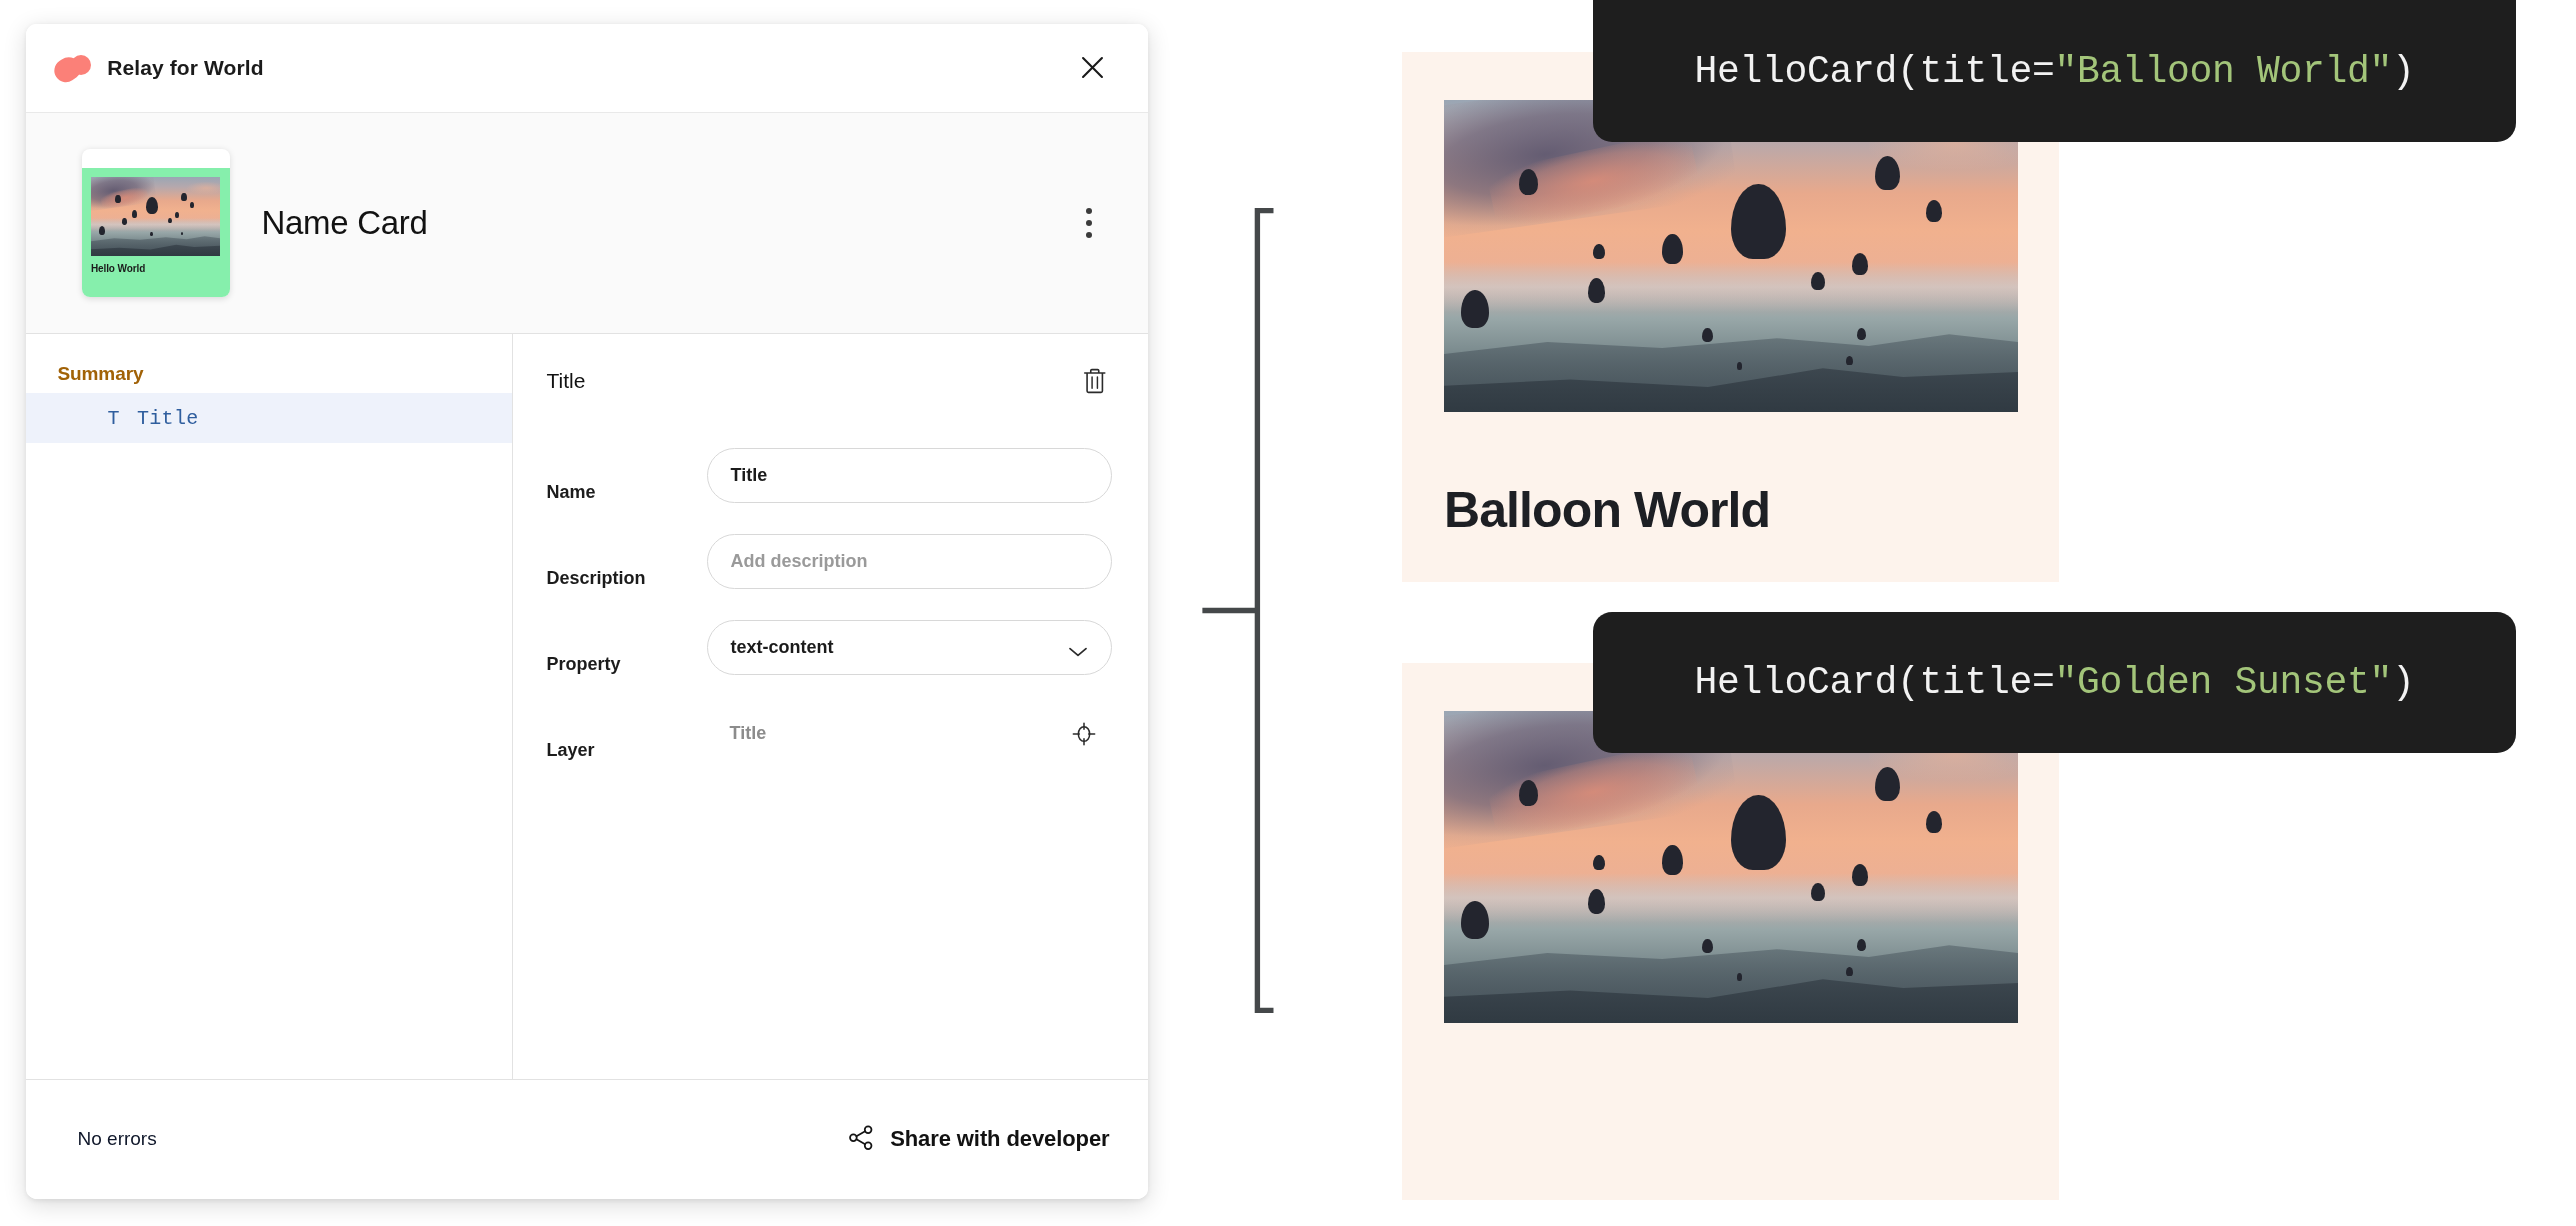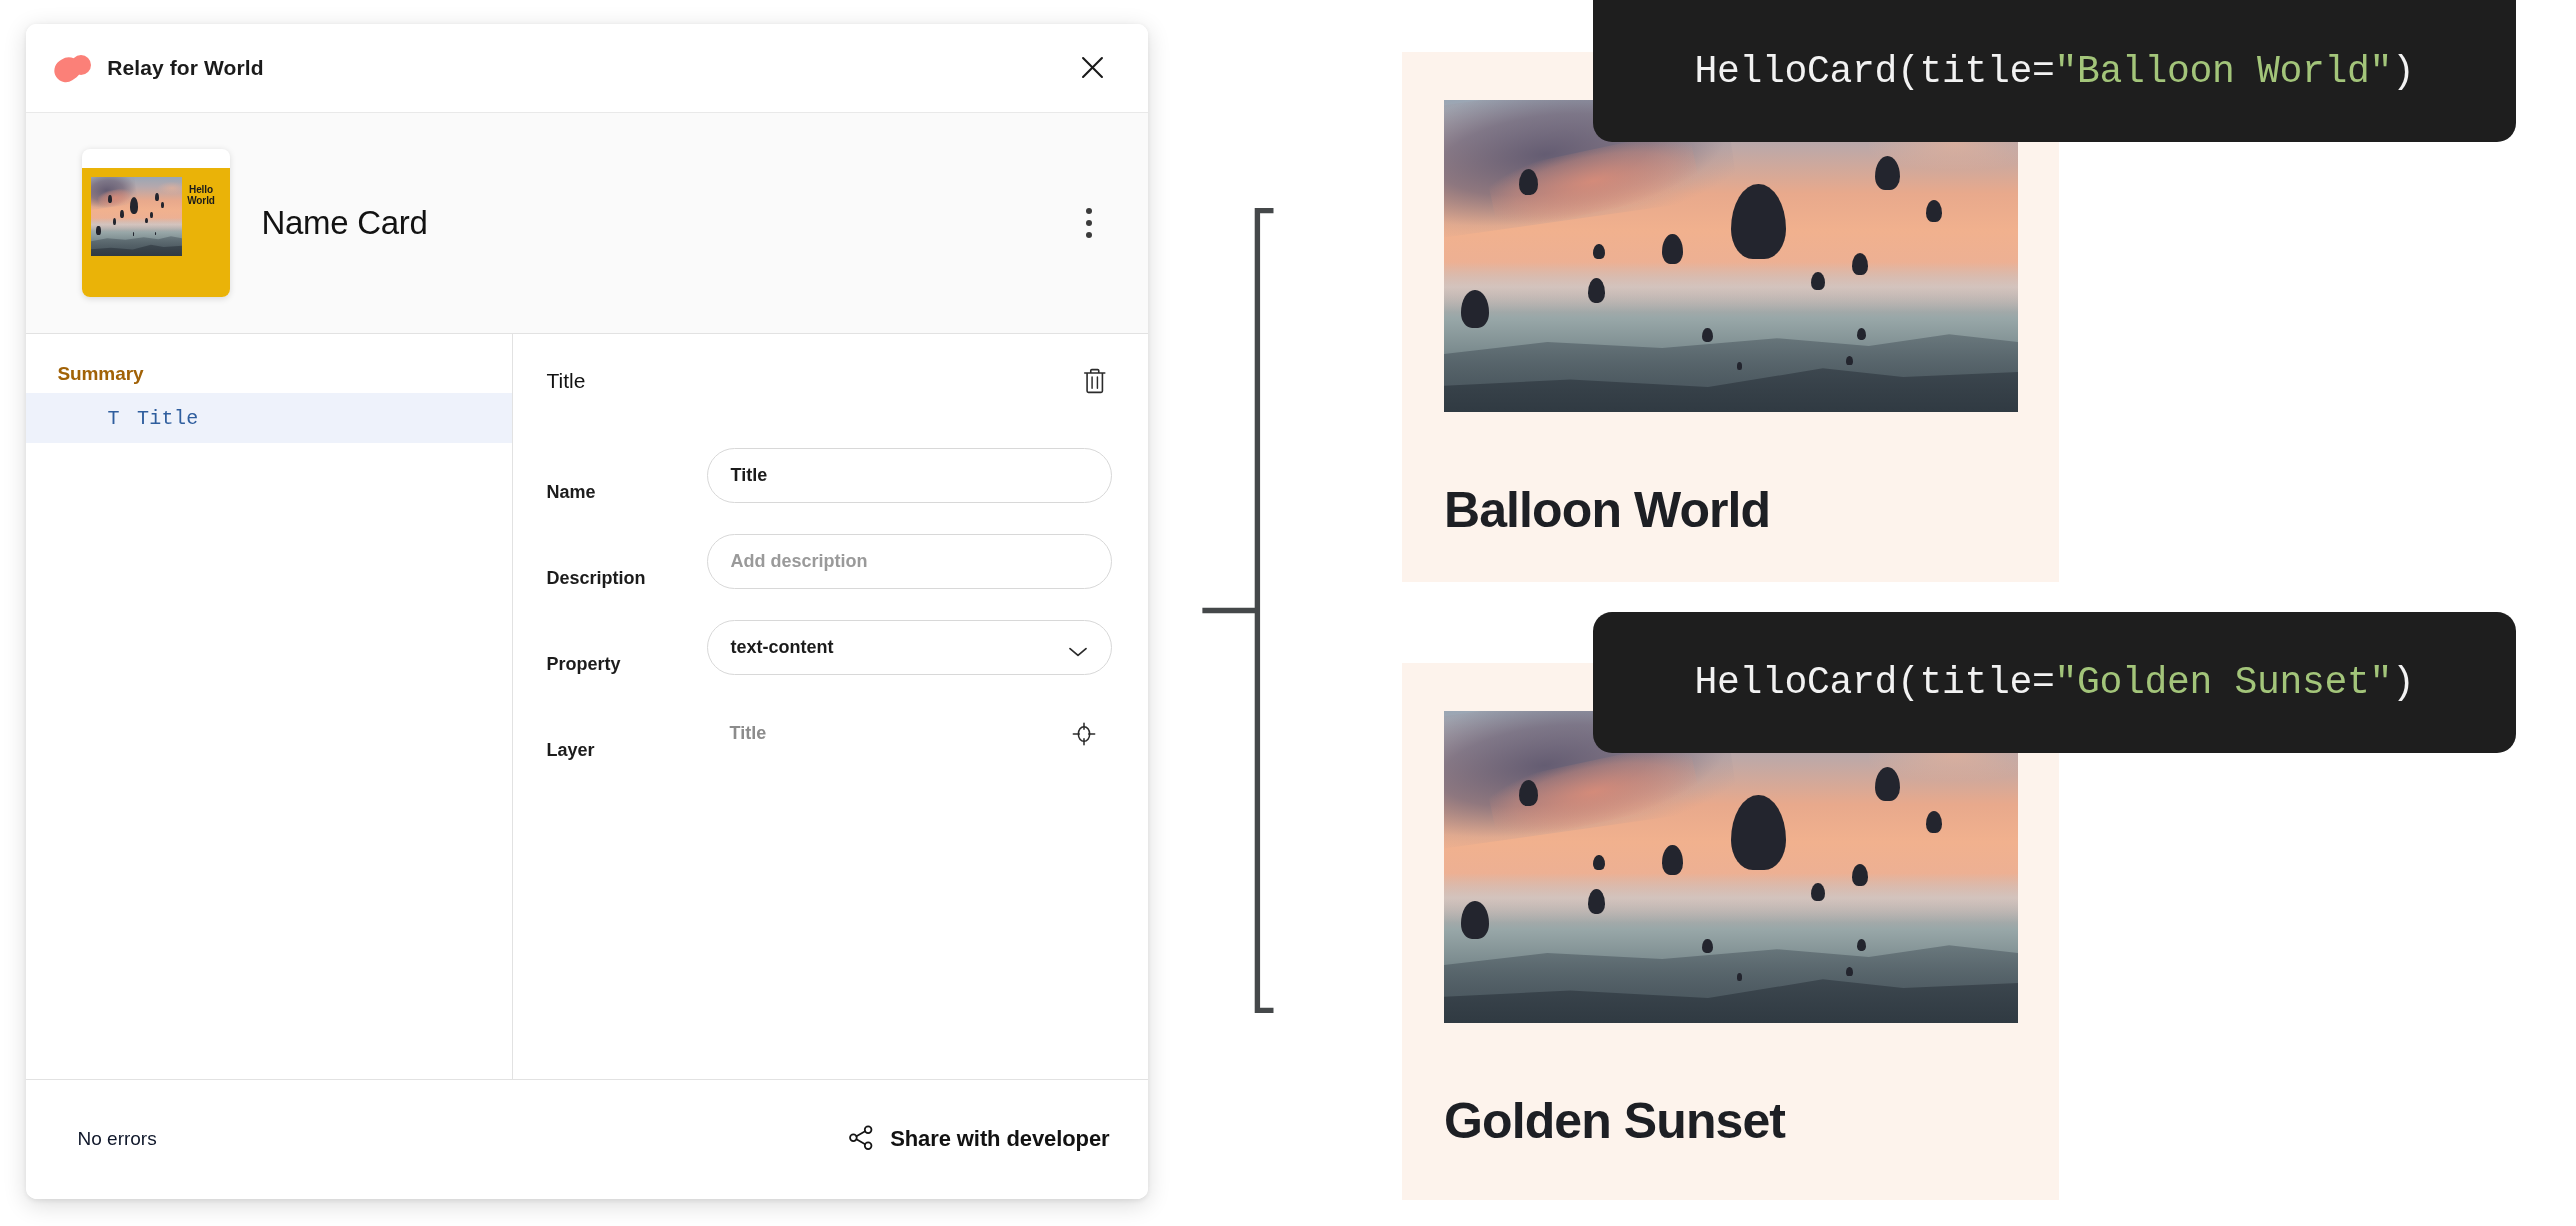--- a/index.html
+++ b/index.html
@@ -67,23 +67,23 @@
     width: 148px; height: 148px;
     background: #ffffff;
     border-radius: 8px;
     box-shadow: 0 1.3px 6px rgba(0,0,0,0.13);
     overflow: hidden;
     flex: 0 0 148px;
     display: flex; flex-direction: column;
     padding-top: 19px;
   }
   .thumb-inner {
-    flex: 1; background: #eab308;
+    flex: 1; background: #86efac;
     padding: 9.4px 9.4px 0 9.4px;
-    display: flex;  text-align: center;
+    display: flex; flex-direction: column;
   }
   .thumb-img { width: 100%; height: 79px; position: relative; overflow:hidden; }
   .thumb-cap {
     font-size: 10px; font-weight: 700; color: #1b1b1b;
     margin-top: 7.4px; letter-spacing: -0.1px;
   }
   .comp-title {
     font-size: 33px; font-weight: 400; color: #121212;
     margin-left: 32px; letter-spacing: -0.3px;
   }
@@ -412,21 +412,20 @@
         <div class="bdot" style="left:25%;top:57%;width:3%;height:8%;"></div>
         <div class="bdot" style="left:71%;top:49%;width:2.8%;height:7%;"></div>
         <div class="bdot" style="left:64%;top:55%;width:2.4%;height:6%;"></div>
         <div class="bdot" style="left:3%;top:61%;width:4.8%;height:12%;"></div>
         <div class="bdot" style="left:45%;top:73%;width:1.8%;height:4.5%;"></div>
         <div class="bdot" style="left:72%;top:73%;width:1.6%;height:4%;"></div>
         <div class="bdot" style="left:70%;top:82%;width:1.2%;height:3%;"></div>
         <div class="bdot" style="left:51%;top:84%;width:1%;height:2.4%;"></div>
       </div>
     </div>
-    <div class="pc-title">Golden Sunset</div>
   </div>
 
   <div style="position:absolute;left:1593px;top:0px;width:923px;height:142px;background:#1e1e1e;border-radius:0 0 19px 19px;display:flex;align-items:center;justify-content:center;font-family:'Liberation Mono',monospace;font-size:38px;white-space:pre;letter-spacing:-0.3px;">
     <span style="color:#f2f2f2;">HelloCard(title=</span><span style="color:#a3c57a;">"Balloon World"</span><span style="color:#f2f2f2;">)</span>
   </div>
 
   <div style="position:absolute;left:1593px;top:612px;width:923px;height:141px;background:#1e1e1e;border-radius:19px;display:flex;align-items:center;justify-content:center;font-family:'Liberation Mono',monospace;font-size:38px;white-space:pre;letter-spacing:-0.3px;">
     <span style="color:#f2f2f2;">HelloCard(title=</span><span style="color:#a3c57a;">"Golden Sunset"</span><span style="color:#f2f2f2;">)</span>
   </div>
 

